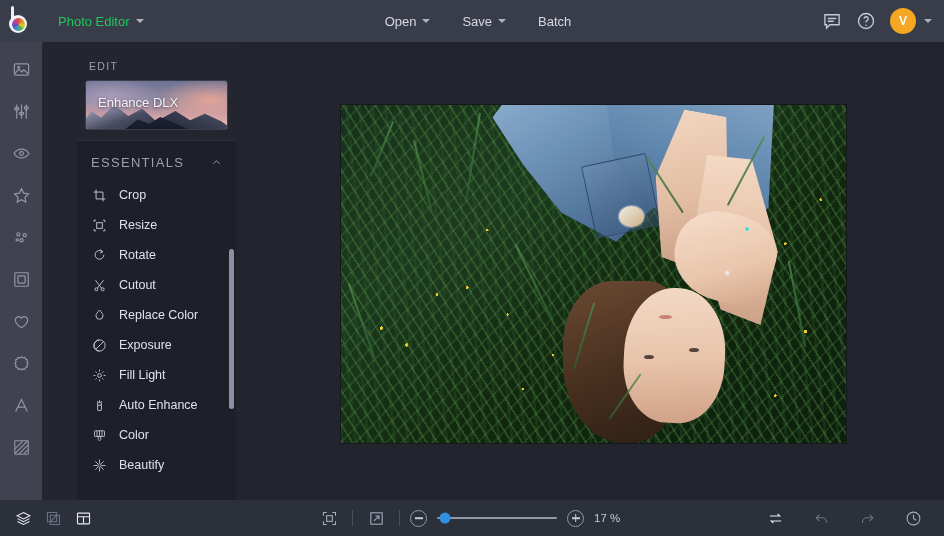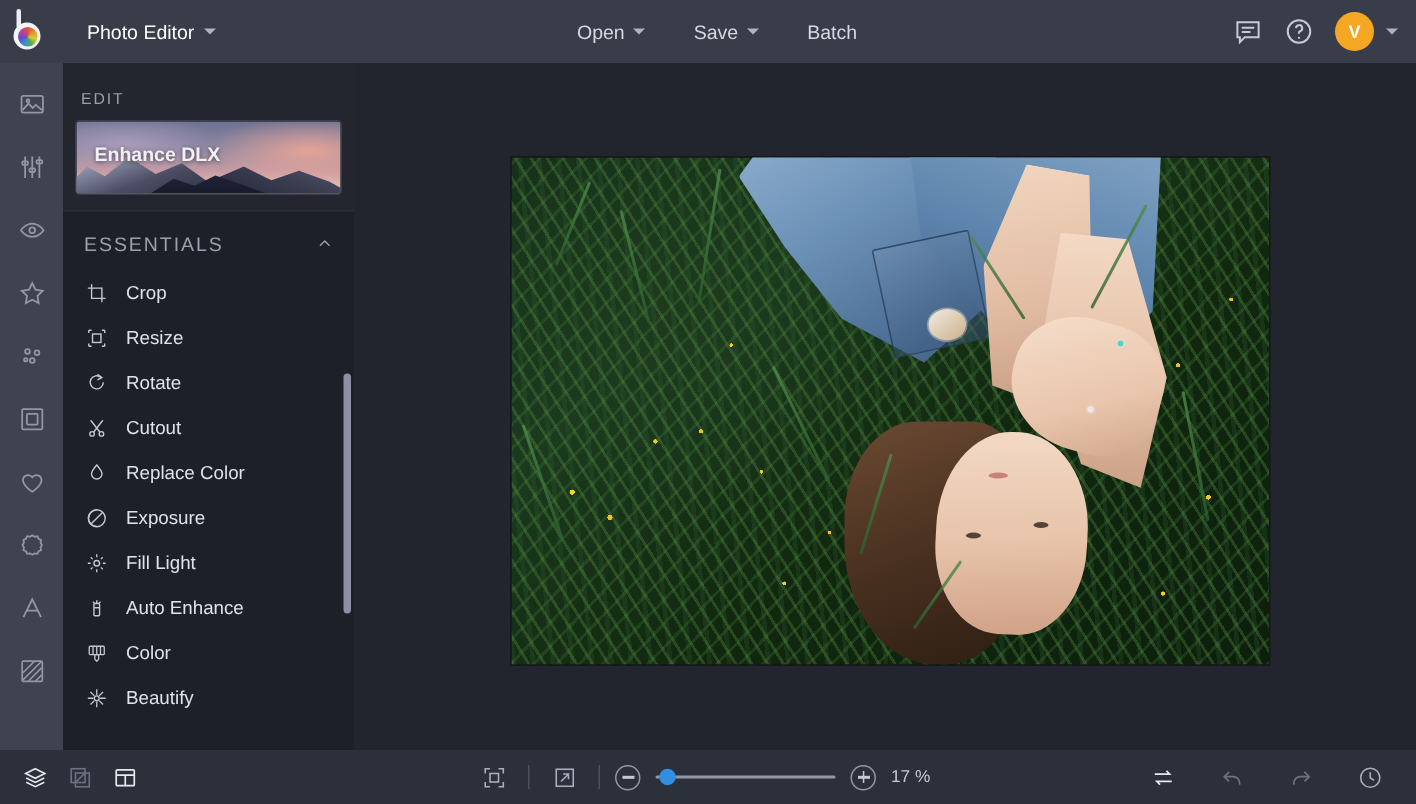--- a/index.html
+++ b/index.html
@@ -28,21 +28,21 @@
     position: absolute; left: 0px; top: 6px; width: 18px; height: 18px; border-radius: 50%;
     background: #f2f3f7;
     display: flex; align-items: center; justify-content: center;
   }
   .logo .wheel {
     width: 13px; height: 13px; border-radius: 50%;
     background: conic-gradient(#d94f3d, #e0952f, #d9cf34, #4fae4a, #3a8fd0, #5c4fc0, #b63fa8, #d94f3d);
   }
   .app-menu {
     display: flex; align-items: center; gap: 6px;
-    color: #ffffff; font-size: 13px; padding: 5px 10px; margin-left: 6px;
+    color: #22c55e; font-size: 13px; padding: 5px 10px; margin-left: 6px;
     border-radius: 3px; cursor: pointer;
   }
   .caret { width: 0; height: 0; border-left: 4px solid transparent; border-right: 4px solid transparent; border-top: 4px solid #aeb3c0; }
   .topbar-center {
     position: absolute; left: 0; right: 0; top: 0; height: 42px;
     display: flex; align-items: center; justify-content: center; gap: 8px; pointer-events: none; margin-left: 12px;
   }
   .topbar-center > * { pointer-events: auto; }
   .tb-btn {
     display: flex; align-items: center; gap: 6px;
@@ -73,21 +73,21 @@
   }
   .rail-item {
     width: 30px; height: 30px; display: flex; align-items: center; justify-content: center;
     color: #9297a6; cursor: pointer; border-radius: 3px;
   }
   .rail-item svg { width: 19px; height: 19px; }
 
   
   .panel {
     width: 194px; flex: 0 0 194px; background: #23262f;
-    position: relative; display: flex; flex-direction: column; overflow: hidden;
+    position: relative; display: flex; flex-direction: column; overflow: hidden; padding-left: 35px;
   }
   .panel-title {
     color: #9ba0ae; font-size: 10.5px; letter-spacing: 1.3px;
     padding: 18px 0 8px 12px; text-transform: uppercase;
   }
   .promo-wrap { padding: 0 8px 10px 8px; }
   .promo {
     height: 50px; border-radius: 3px; position: relative; overflow: hidden; cursor: pointer;
     border: 1px solid #3a3e4a;
   }
@@ -108,21 +108,21 @@
     background: linear-gradient(200deg, #5a5d74 0%, #3a3d50 50%, #23263a 100%);
     clip-path: polygon(0% 100%, 14% 52%, 30% 22%, 48% 62%, 66% 34%, 86% 66%, 100% 100%);
   }
   .promo .mtn3 {
     position: absolute; left: 28%; bottom: 0; width: 44%; height: 34%;
     background: linear-gradient(180deg, #23263a 0%, #171a28 100%);
     clip-path: polygon(0% 100%, 20% 40%, 38% 68%, 56% 26%, 78% 62%, 100% 100%);
   }
   .promo-label {
     position: absolute; left: 12px; top: 14px;
-    color: #f0f1f6; font-size: 13px; text-shadow: 0 1px 3px rgba(0,0,0,.55); font-weight: bold;
+    color: #f0f1f6; font-size: 13px; text-shadow: 0 1px 3px rgba(0,0,0,.55);
   }
 
   .section {
     background: #1d2029; flex: 1 1 auto; display: flex; flex-direction: column;
     min-height: 0; position: relative; border-top: 1px solid #2a2e38;
   }
   .section-head {
     display: flex; align-items: center; justify-content: space-between;
     padding: 14px 14px 10px 14px; cursor: pointer;
   }

